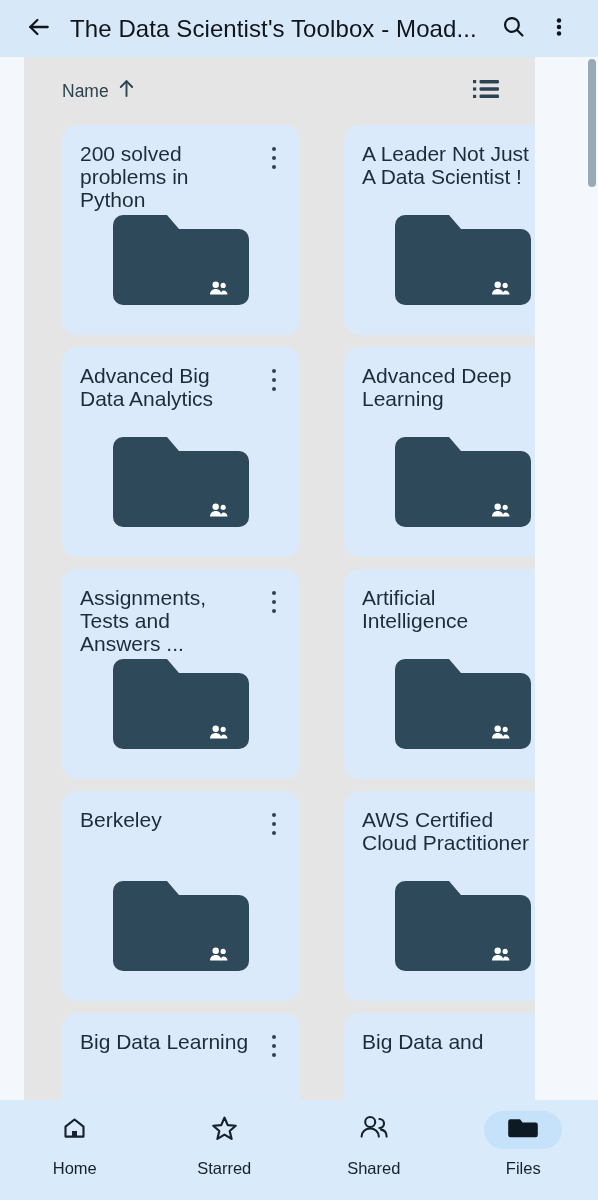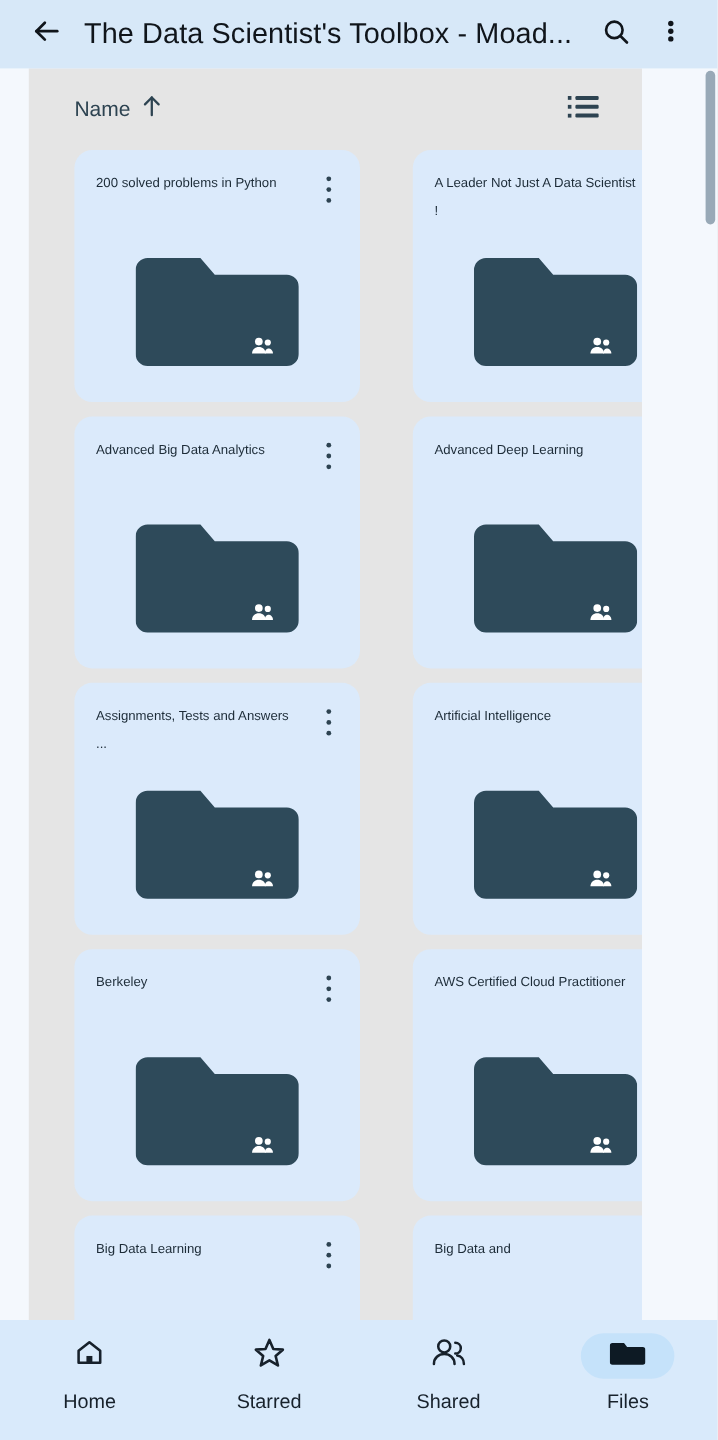--- a/index.html
+++ b/index.html
@@ -86,21 +86,21 @@
   .card {
     background: #dbeafb;
     border-radius: 15px;
     height: 210px;
     position: relative;
     box-sizing: border-box;
     padding: 17px 16px 0 18px;
     overflow: hidden;
   }
   .card-title {
-    font-size: 11px;
+    font-size: 21px;
     line-height: 23px;
     color: #1d2c38;
     width: 170px;
     word-wrap: break-word;
   }
   .card-menu {
     position: absolute;
     top: 18px;
     right: 13px;
     width: 26px;

